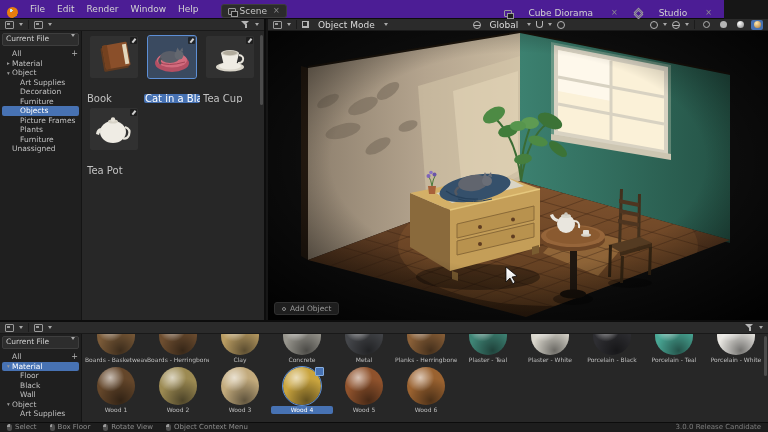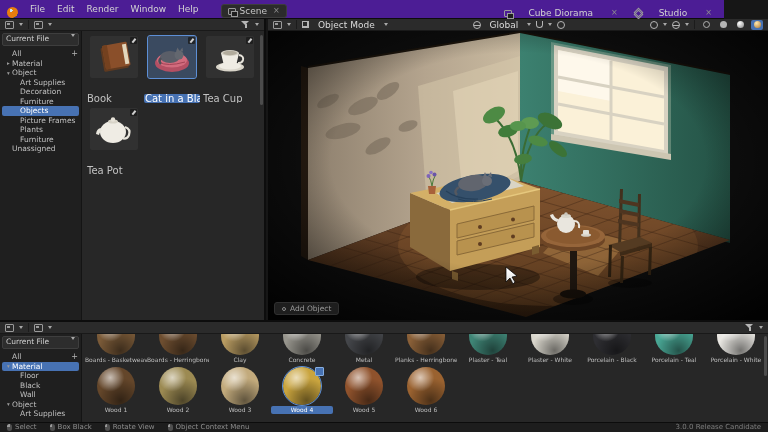--- a/index.html
+++ b/index.html
@@ -622,21 +622,21 @@
     <div class="scrollbar" style="top:14px;height:40px"></div>
   </div>
 
   <div class="abs statusbar">
     <span class="sbitem">
         <span class="mouse-ic"></span>
         <span>Select</span>
       </span>
       <span class="sbitem">
         <span class="mouse-ic"></span>
-        <span>Box Black</span>
+        <span>Box Floor</span>
       </span>
       <span class="sbitem">
         <span class="mouse-ic"></span>
         <span>Rotate View</span>
       </span>
       <span class="sbitem">
         <span class="mouse-ic"></span>
         <span>Object Context Menu</span>
       </span>
     <span class="sb-right">3.0.0 Release Candidate</span>

